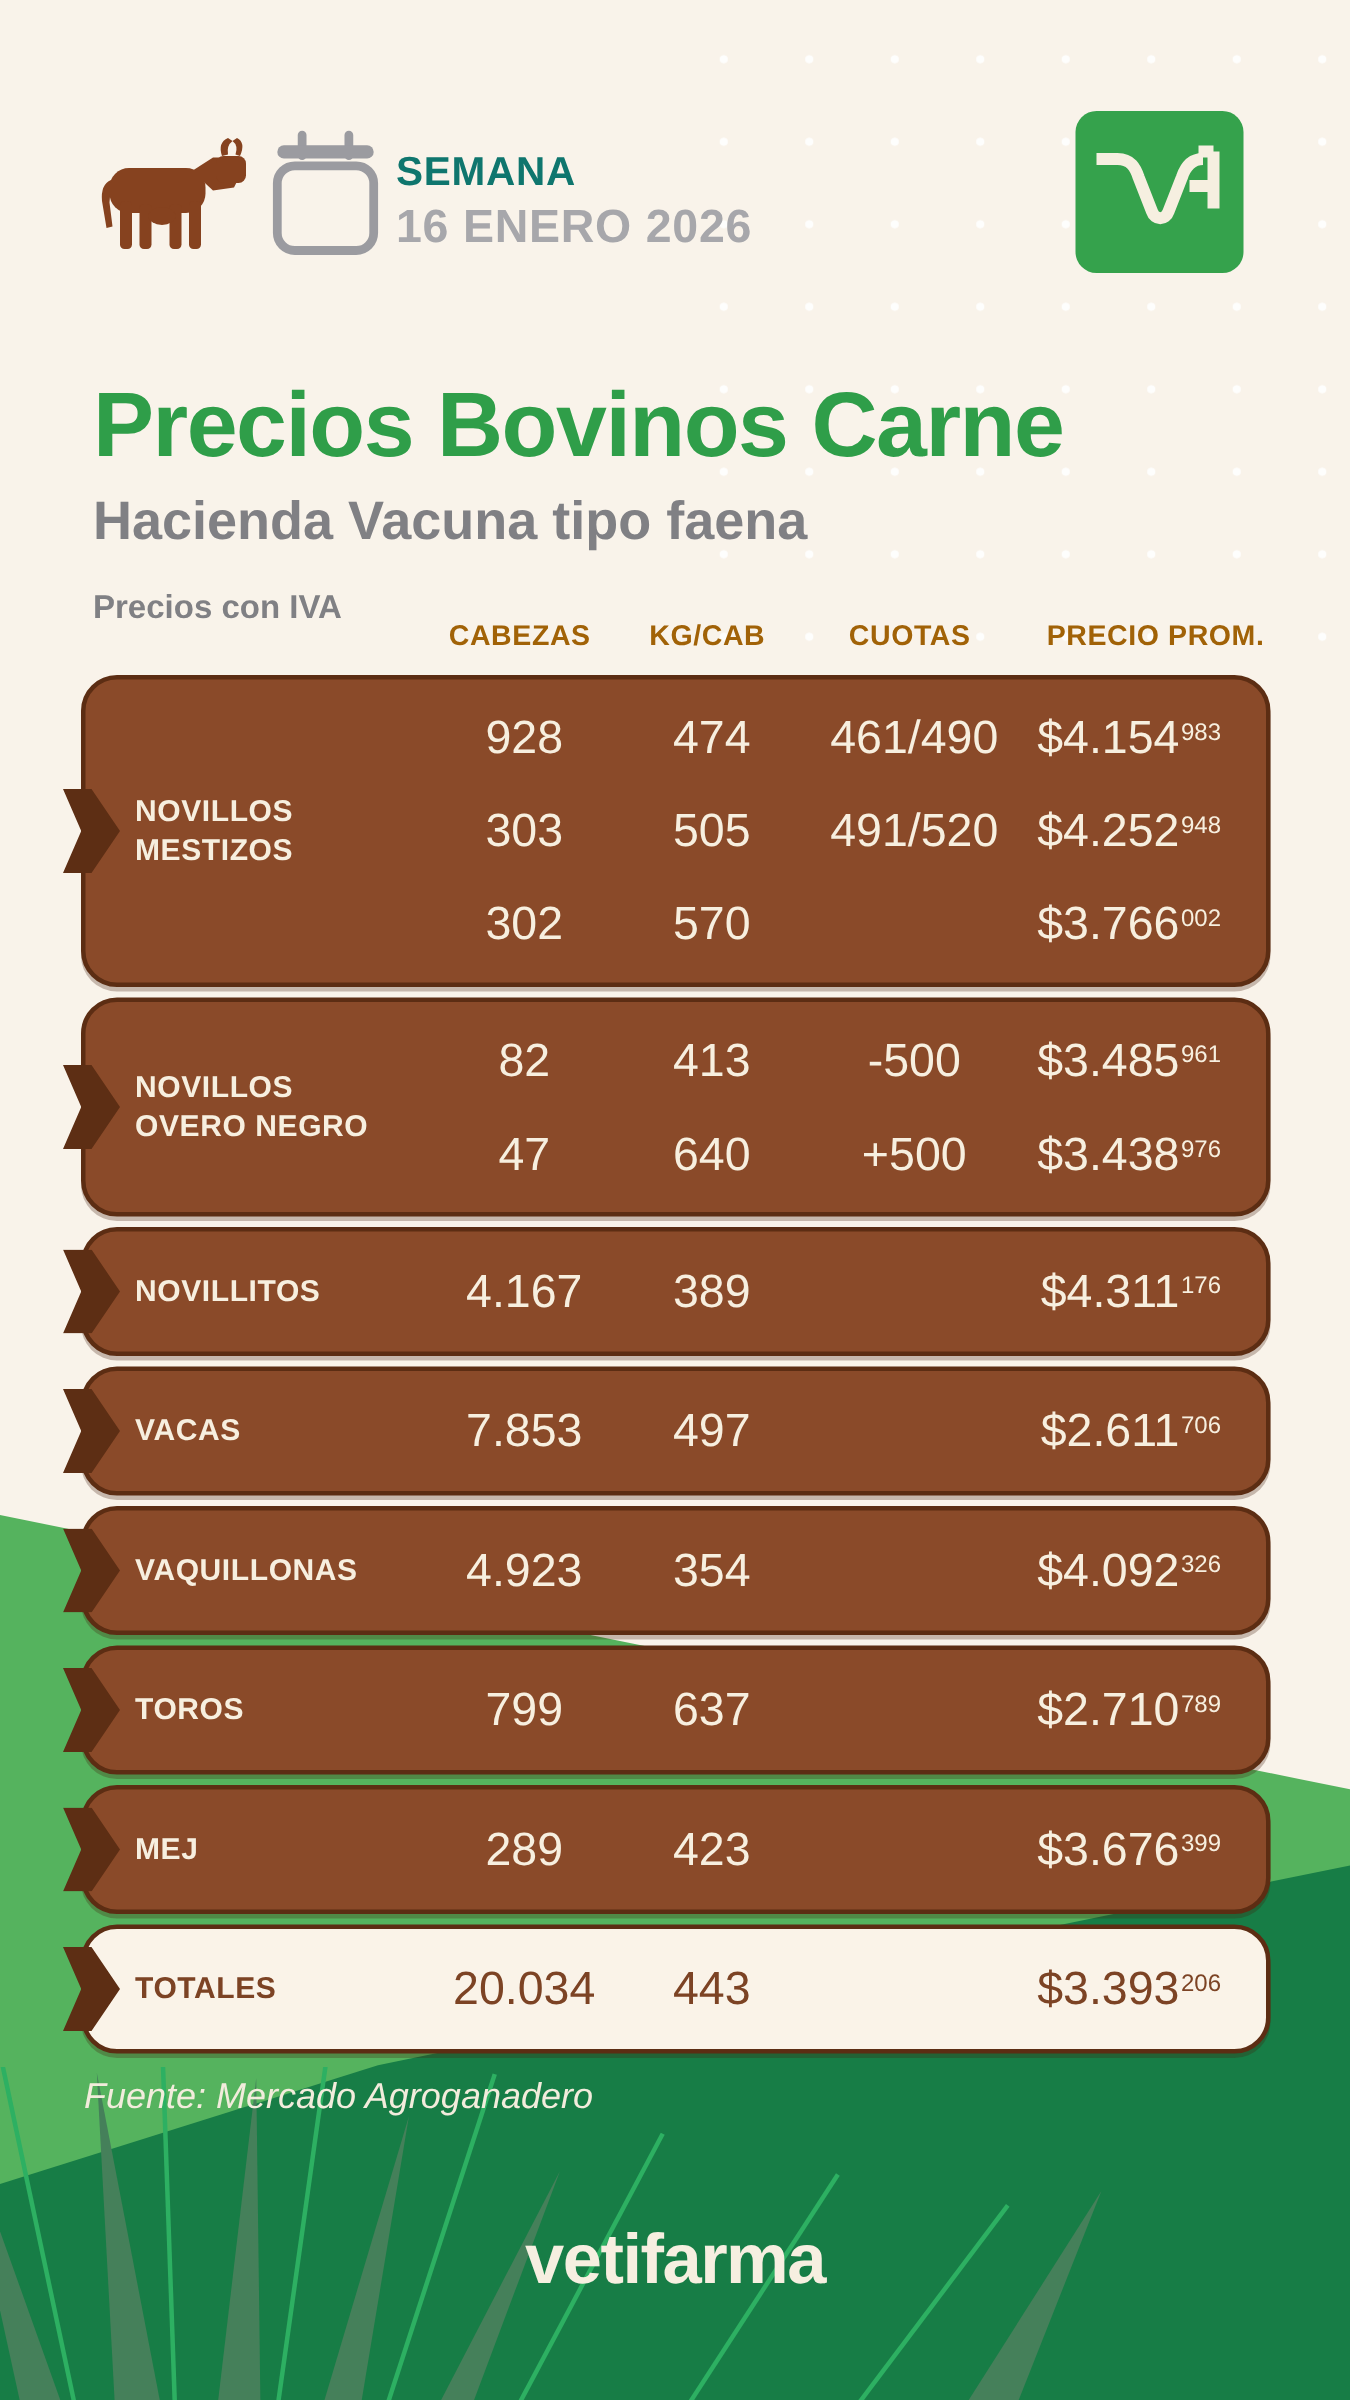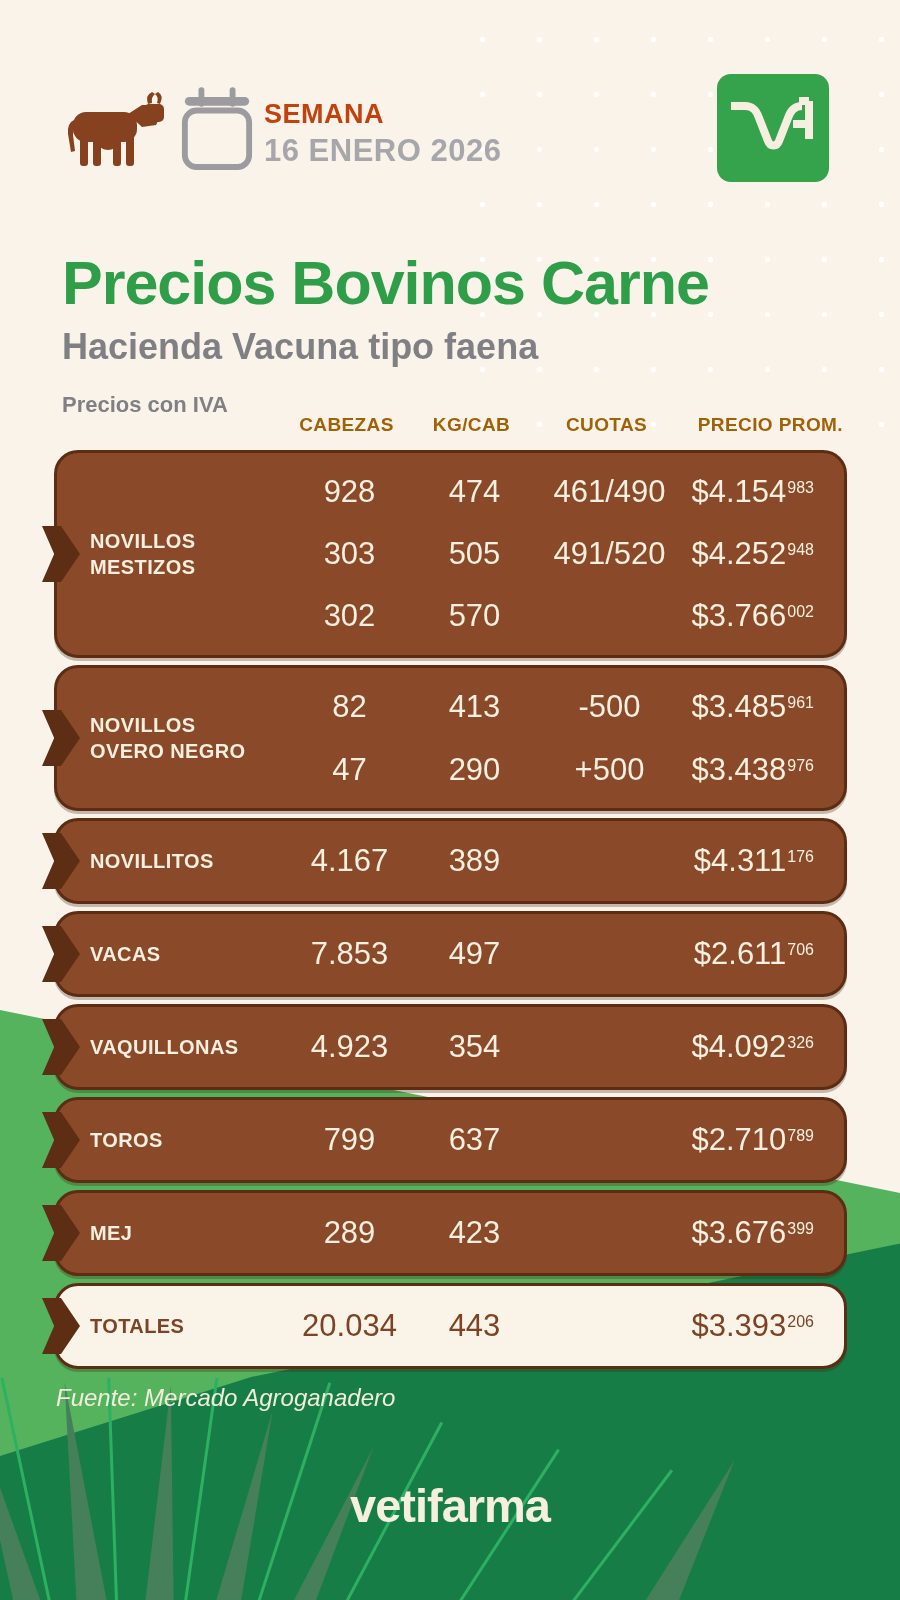--- a/index.html
+++ b/index.html
@@ -8,21 +8,21 @@
 
   
   .dots{position:absolute;right:0;top:0;width:470px;height:430px;
         background-image:radial-gradient(rgba(255,255,255,.9) 2.6px,transparent 3px);
         background-size:57px 55px;background-position:24px 12px;}
 
   
   .hdr-cow{position:absolute;left:60px;top:92px;width:110px;height:80px;}
   .hdr-cal{position:absolute;left:180px;top:86px;width:74px;height:88px;}
   .hdr-week{position:absolute;left:264px;top:100px;line-height:1.1;}
-  .week-label{display:block;font-size:27px;font-weight:800;letter-spacing:.5px;color:#c2410c;}
+  .week-label{display:block;font-size:27px;font-weight:800;letter-spacing:.5px;color:#0f766e;}
   .week-date{display:block;font-size:31px;font-weight:700;letter-spacing:.5px;color:#a7a7ab;margin-top:4px;}
   .logo{position:absolute;left:716px;top:74px;width:114px;height:108px;}
 
   
   .title{position:absolute;left:62px;top:248px;margin:0;font-size:61px;font-weight:700;
          letter-spacing:-1px;color:#2f9e49;}
   .subtitle{position:absolute;left:62px;top:326px;margin:0;font-size:36px;font-weight:700;color:#808084;}
   .note{position:absolute;left:62px;top:392px;font-size:22px;font-weight:700;color:#808084;}
 
   
@@ -179,21 +179,21 @@
             <div class="row">
               <div class="cell spacer"></div>
               <div class="cell cabezas">82</div>
               <div class="cell kg">413</div>
               <div class="cell cuotas">-500</div>
               <div class="cell precio">$3.485<sup>961</sup></div>
             </div>
             <div class="row">
               <div class="cell spacer"></div>
               <div class="cell cabezas">47</div>
-              <div class="cell kg">290</div>
+              <div class="cell kg">640</div>
               <div class="cell cuotas">+500</div>
               <div class="cell precio">$3.438<sup>976</sup></div>
             </div>
           </div>
         </div>
         <div class="group single">
           <span class="arrow"></span>
           <div class="glabel">NOVILLITOS</div>
           <div class="rows">
             <div class="row">

